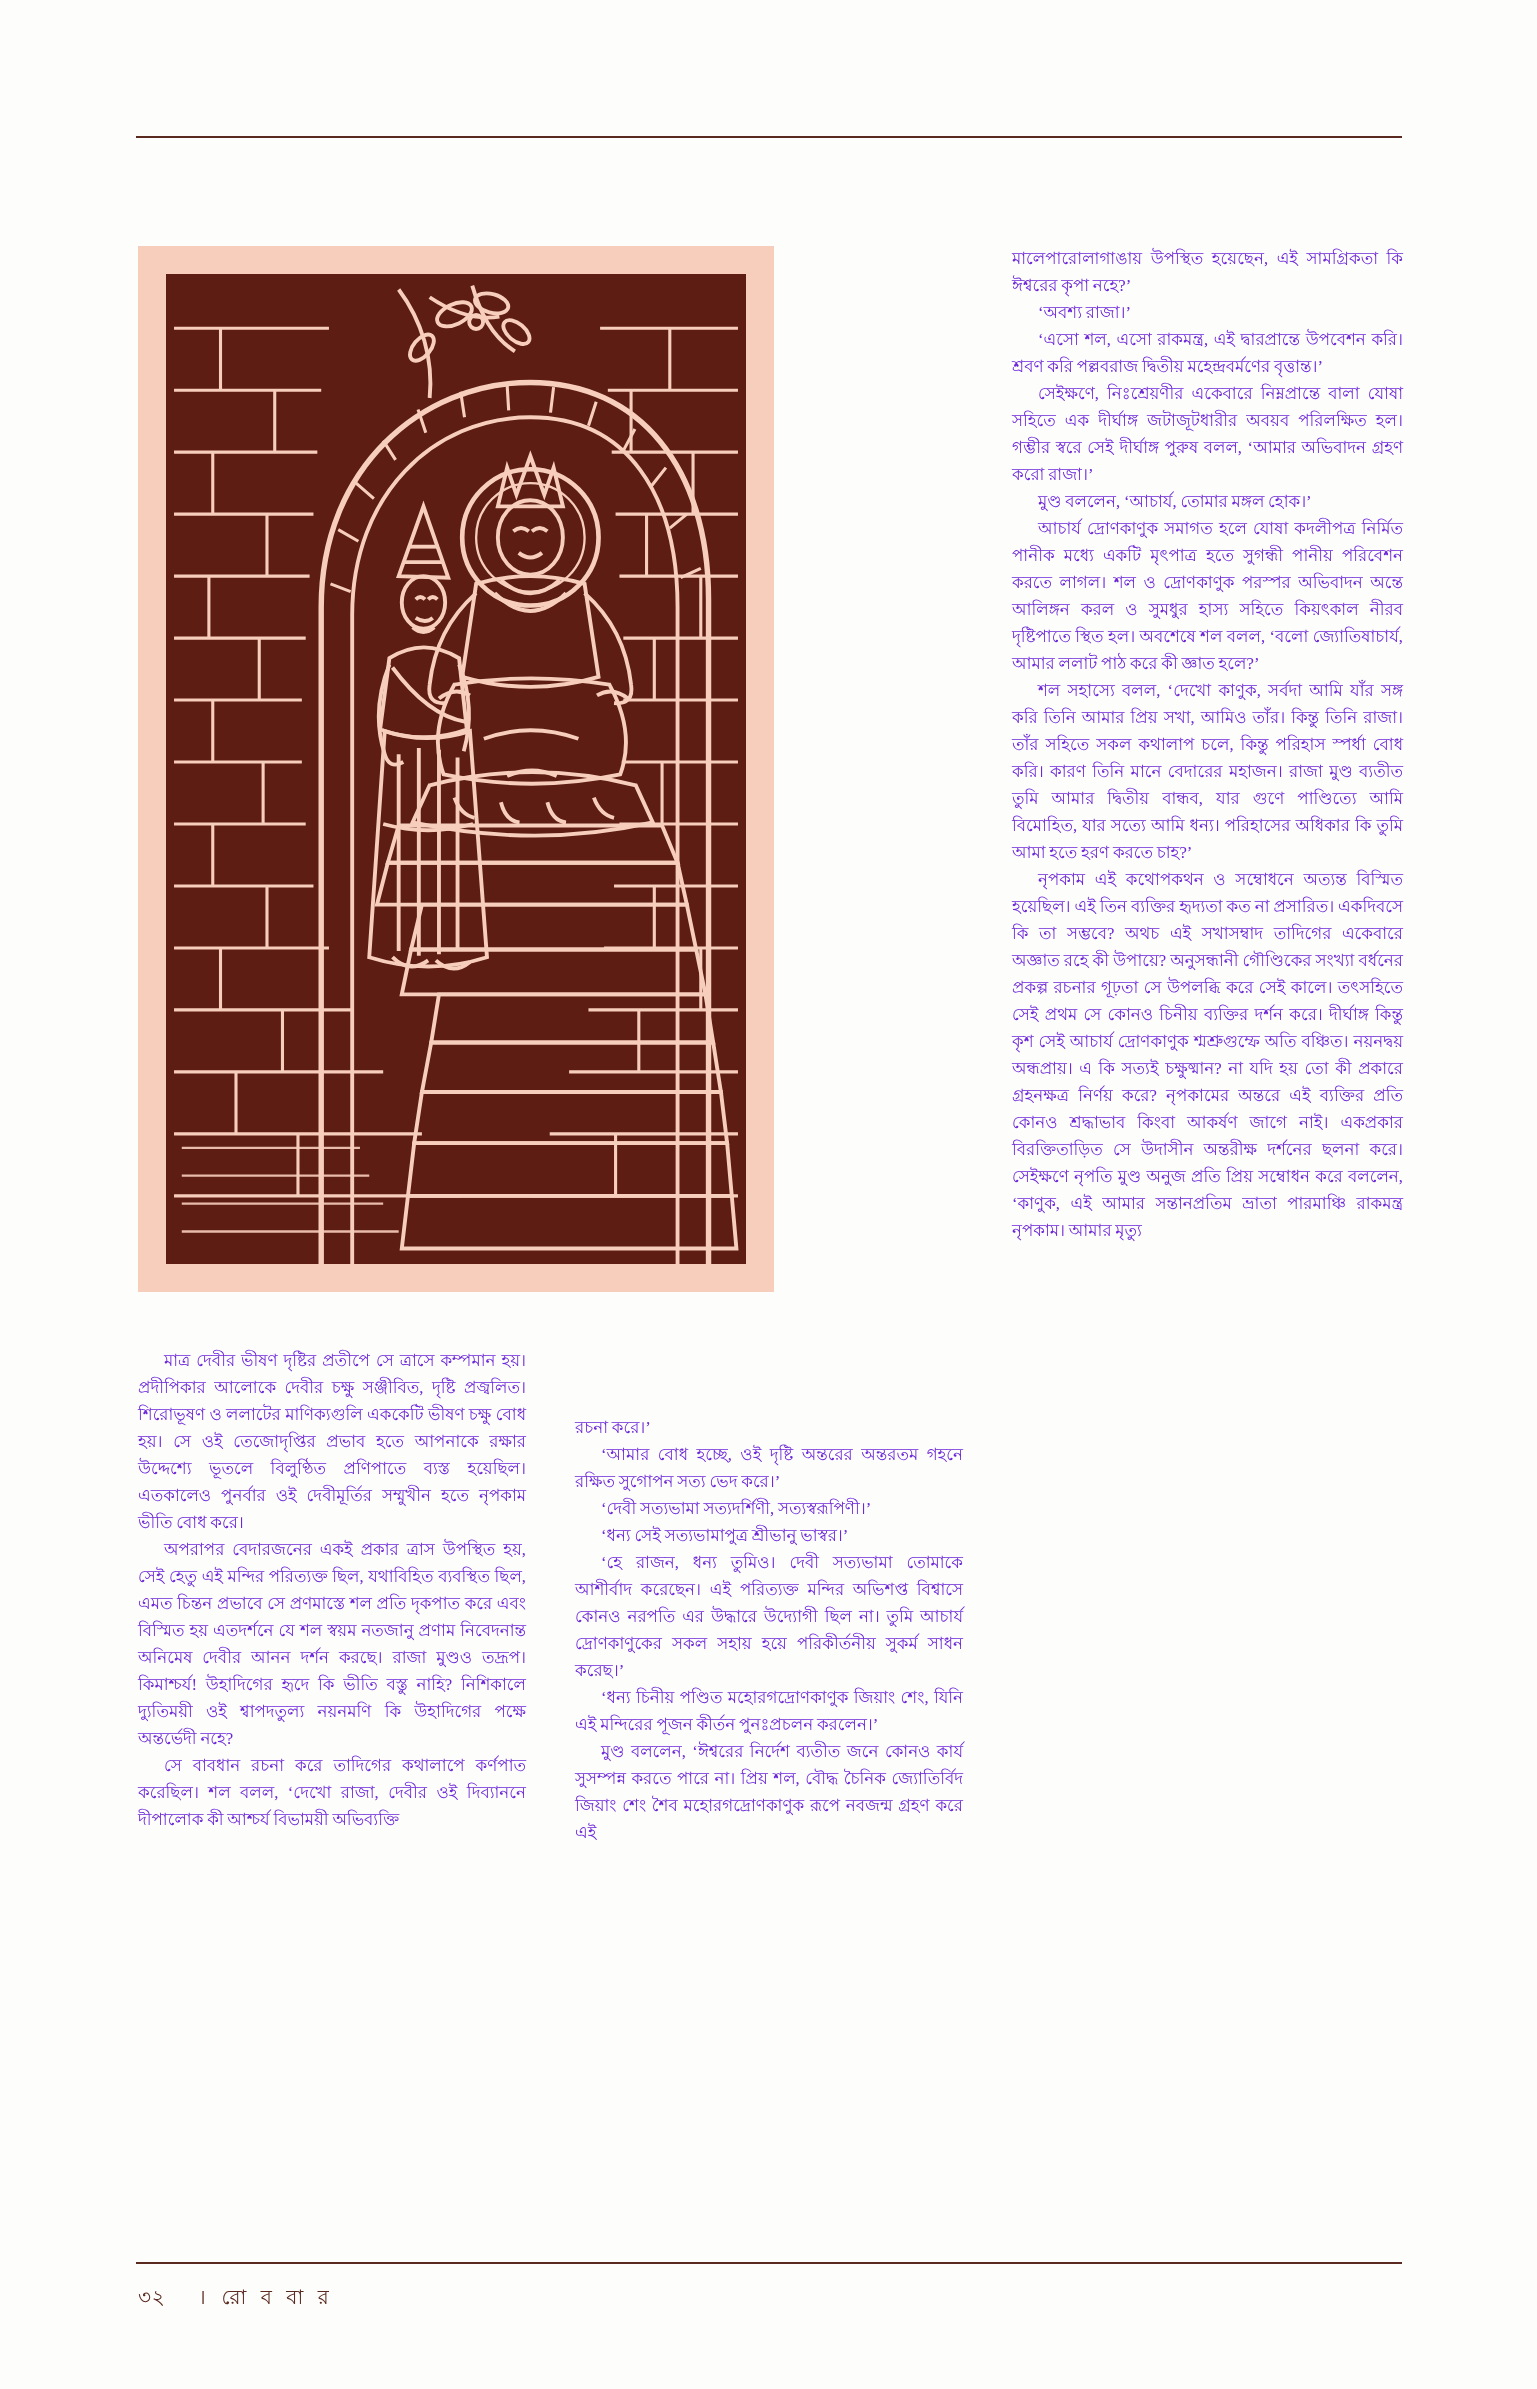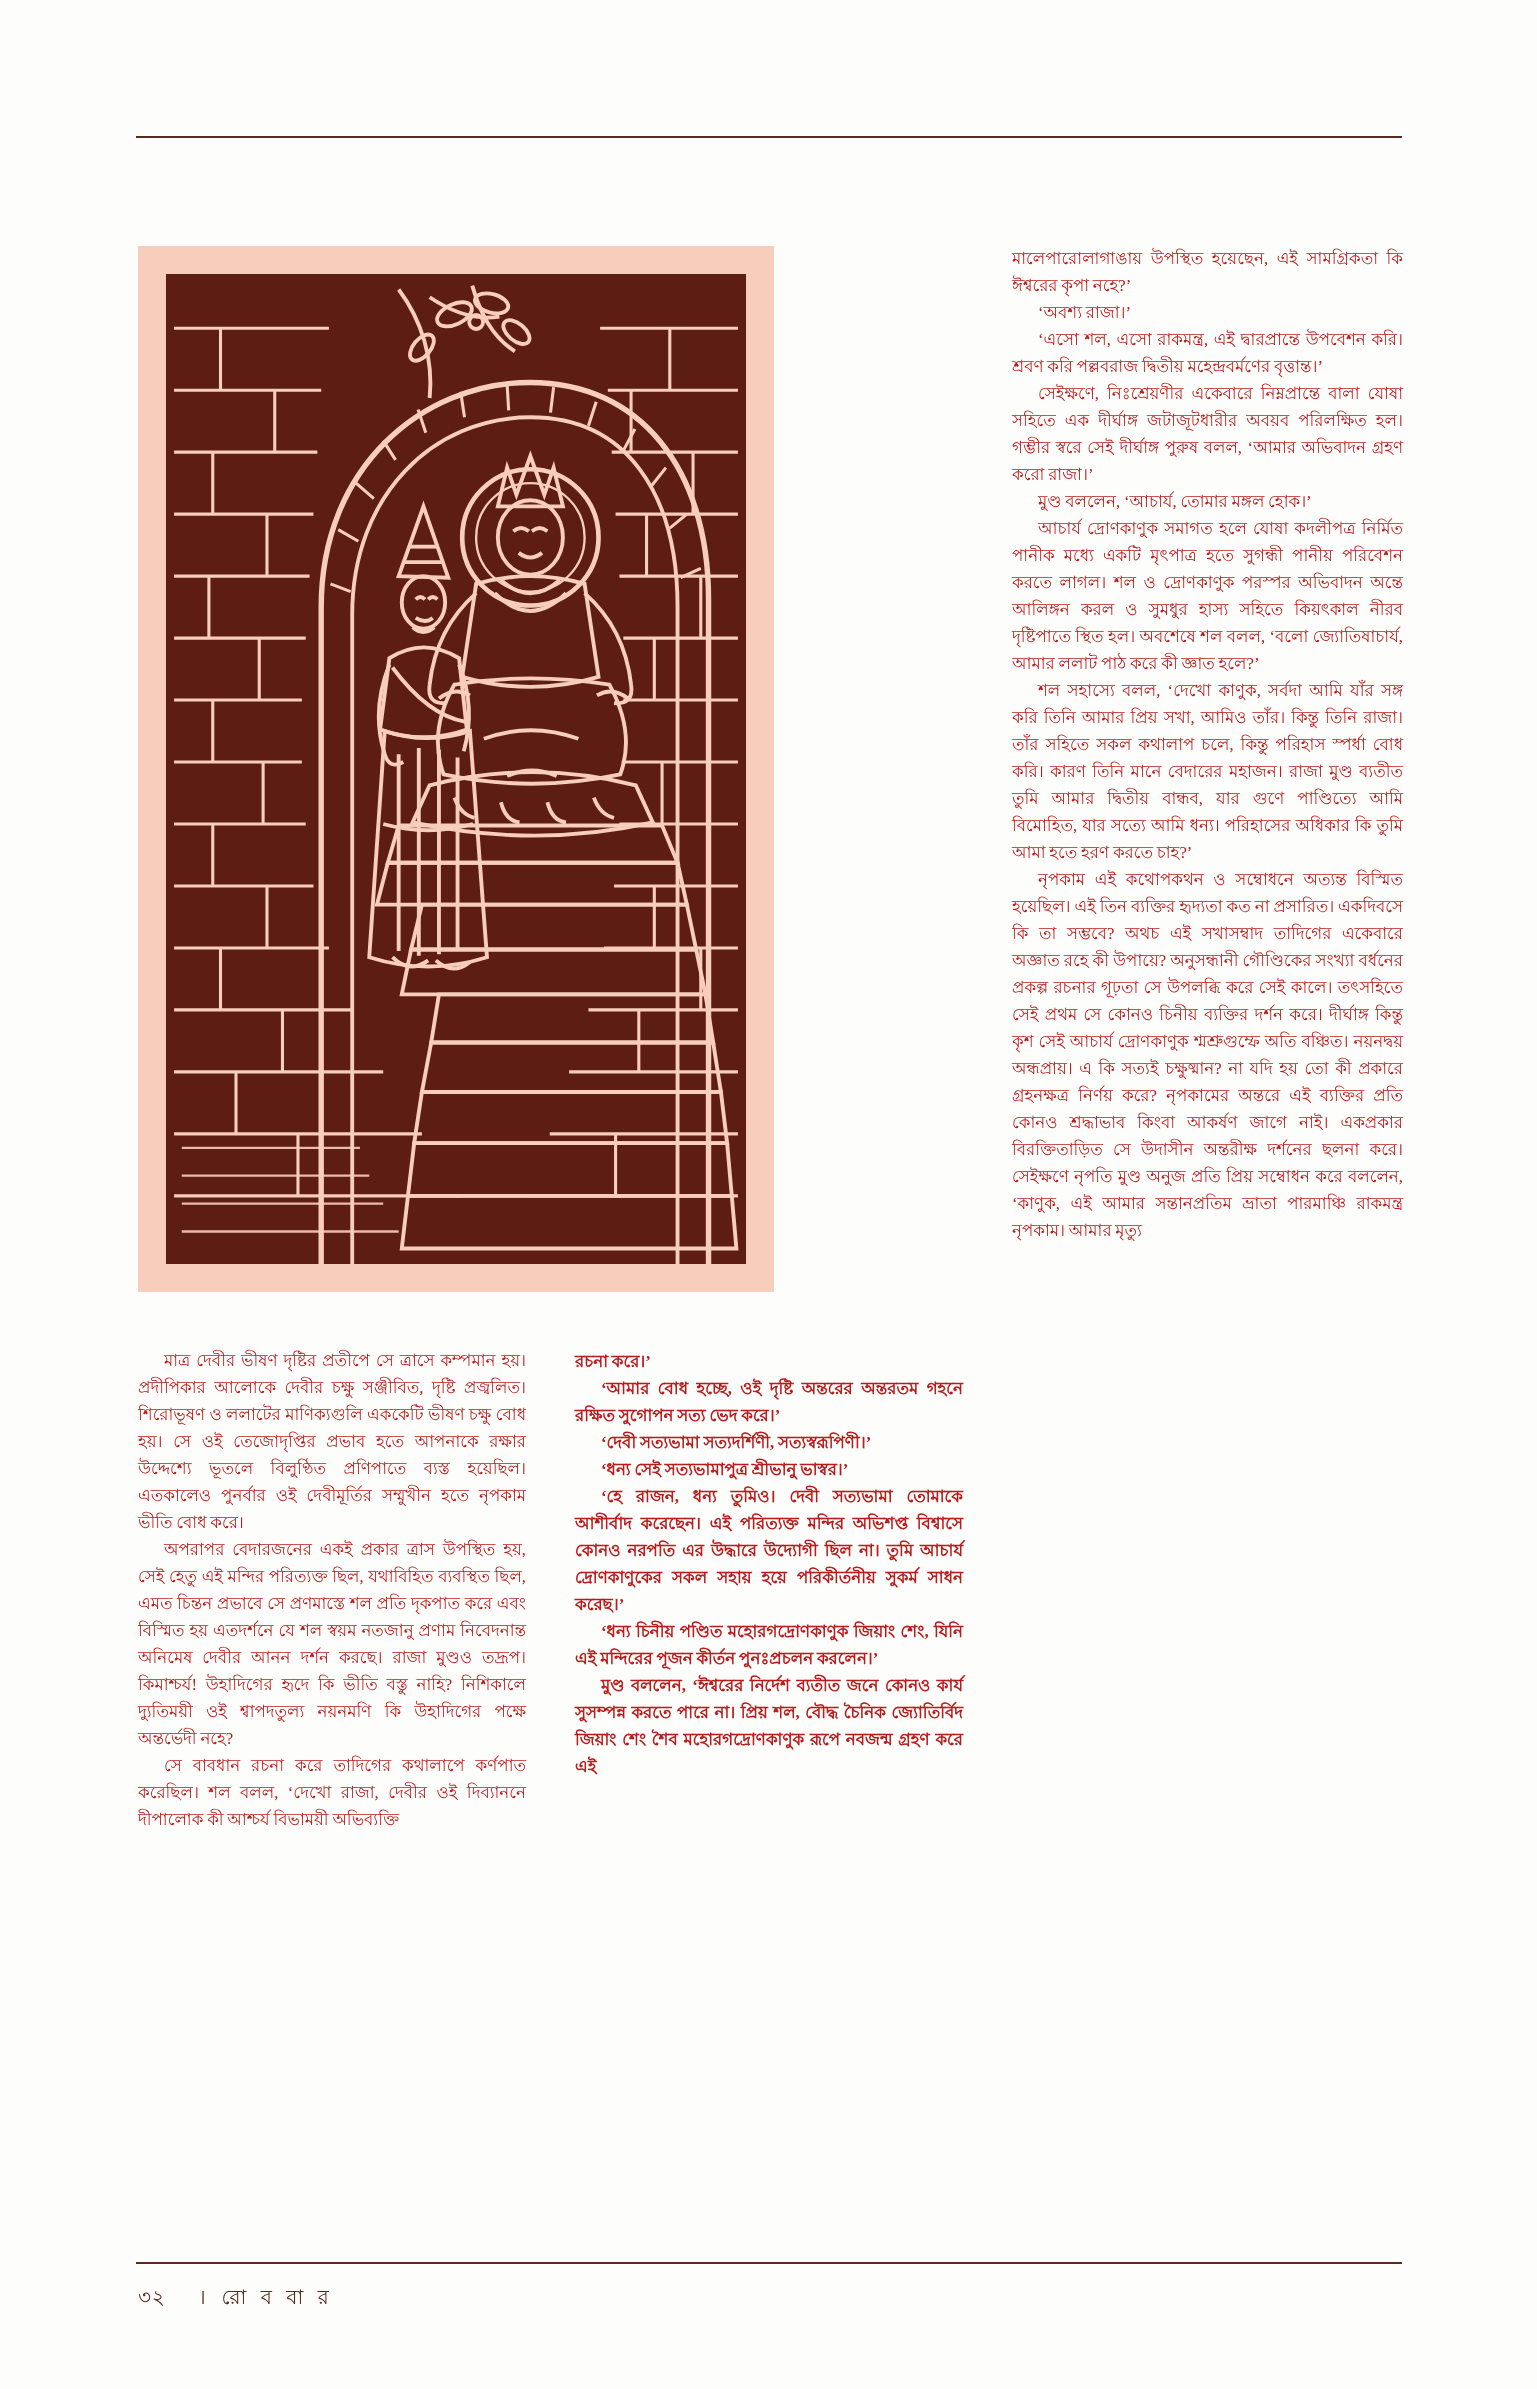--- a/index.html
+++ b/index.html
@@ -67,33 +67,33 @@
   }
 
   
   .col {
     position: absolute;
     width: 388px;
     font-size: 16.7px;
     line-height: 27px;
     text-align: justify;
     text-justify: inter-word;
-    color: #b91c1c;
+    color: #6d28d9;
     word-spacing: -0.4px;
   }
   .col p {
     margin: 0;
     text-indent: 26px;
   }
   .col p.noindent {
     text-indent: 0;
   }
 
   #col-left  { left: 138px;  top: 1347px; width: 388px; height: 891px; }
-  #col-mid   { left: 575px;  top: 1348px; width: 388px; height: 891px; font-weight: bold; }
+  #col-mid   { left: 575px;  top: 1414px; width: 388px; height: 891px; }
   #col-right { left: 1012px; top: 245px;  width: 391px; height: 1984px; }
 
   
   .footer {
     position: absolute;
     left: 138px;
     top: 2282px;
     font-size: 20px;
     letter-spacing: 0.8px;
     color: #5a2a20;

